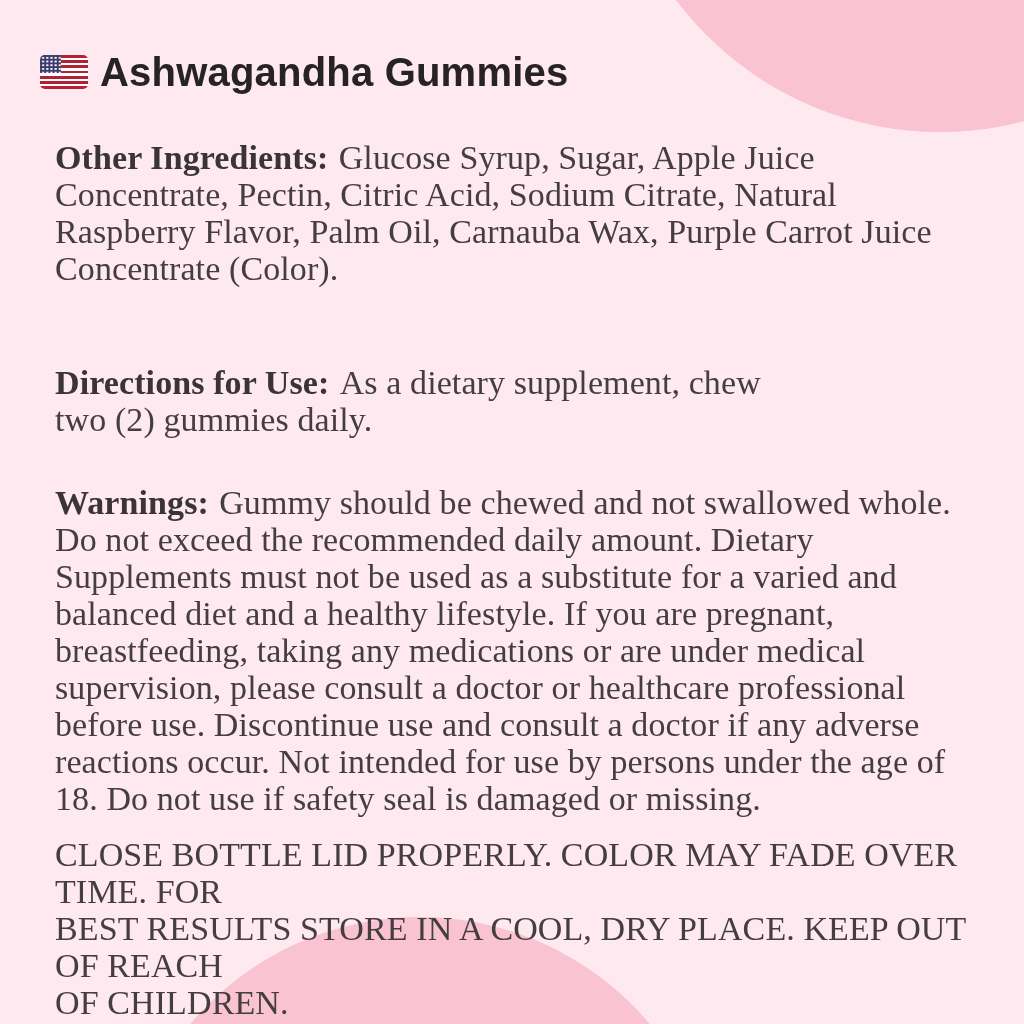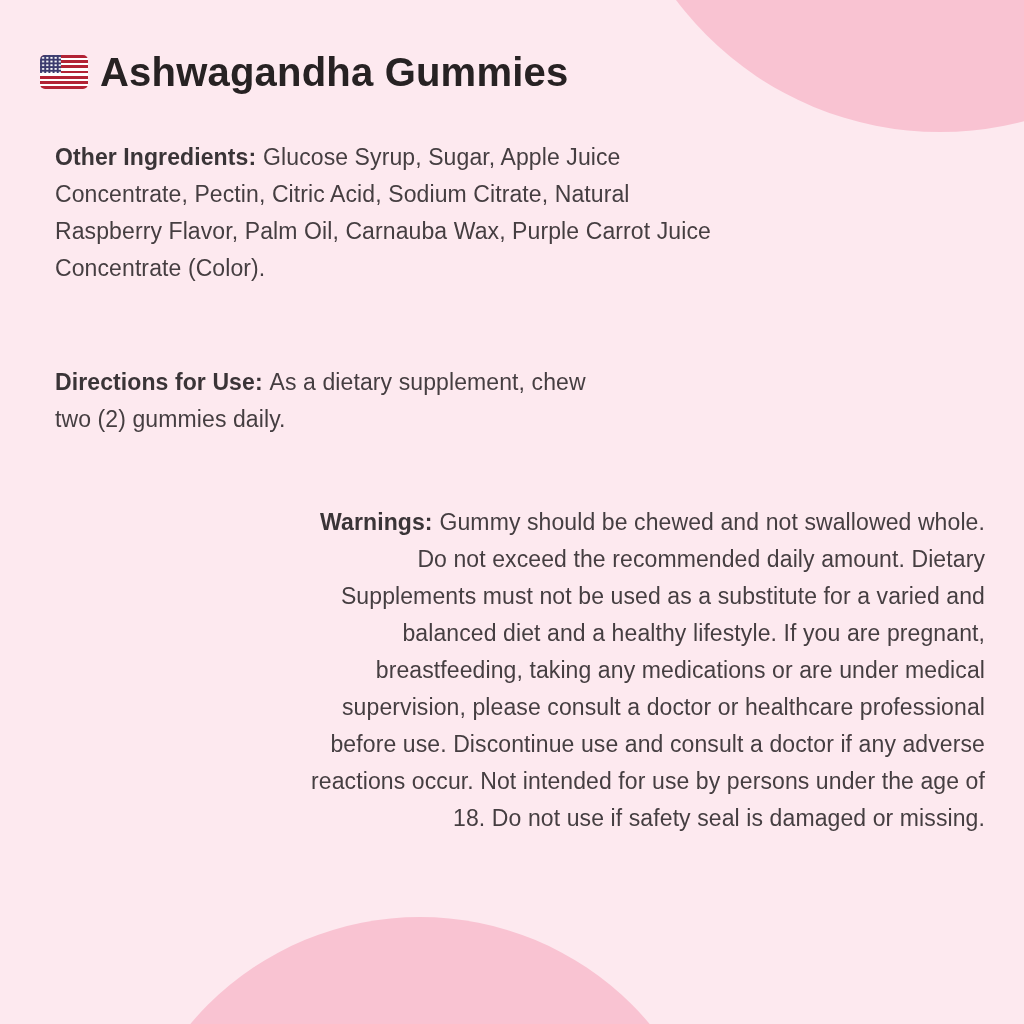--- a/index.html
+++ b/index.html
@@ -72,33 +72,34 @@
     font-weight: bold;
     line-height: 1.1;
     color: var(--title);
     letter-spacing: 0.2px;
     white-space: nowrap;
   }
   p.body-text {
     position: absolute;
     left: 55px;
     width: 930px;
-    font-size: 23px;
+    font-size: 34px;
     line-height: 37px;
     color: var(--text);
     letter-spacing: 0.1px;
+    font-family: Liberation Serif, serif;
   }
   p.body-text strong {
     font-weight: bold;
     color: var(--text-strong);
     margin-right: 0.30em;
   }
   .ingredients-block { top: 139px; }
   .directions-block  { top: 364px; }
-  .warnings-block    { top: 504px; text-align: right; }
+  .warnings-block    { top: 484px; }
   .storage-block     { top: 836px; letter-spacing: 0; }
 </style>
 </head>
 <body>
 
 <div class="canvas">
 
   <div class="circle circle-top-right"></div>
   <div class="circle circle-bottom"></div>
 
@@ -115,14 +116,17 @@
   </p>
 
   <p class="body-text directions-block">
     <strong>Directions for Use:</strong><span>As a dietary supplement, chew<br>two (2) gummies daily.</span>
   </p>
 
   <p class="body-text warnings-block">
     <strong>Warnings:</strong><span>Gummy should be chewed and not swallowed whole.<br>Do not exceed the recommended daily amount. Dietary<br>Supplements must not be used as a substitute for a varied and<br>balanced diet and a healthy lifestyle. If you are pregnant,<br>breastfeeding, taking any medications or are under medical<br>supervision, please consult a doctor or healthcare professional<br>before use. Discontinue use and consult a doctor if any adverse<br>reactions occur. Not intended for use by persons under the age of<br>18. Do not use if safety seal is damaged or missing.</span>
   </p>
 
+  <p class="body-text storage-block">
+    <span>CLOSE BOTTLE LID PROPERLY. COLOR MAY FADE OVER TIME. FOR<br>BEST RESULTS STORE IN A COOL, DRY PLACE. KEEP OUT OF REACH<br>OF CHILDREN.</span>
+  </p>
 
 </div>
 
 </body></html>

